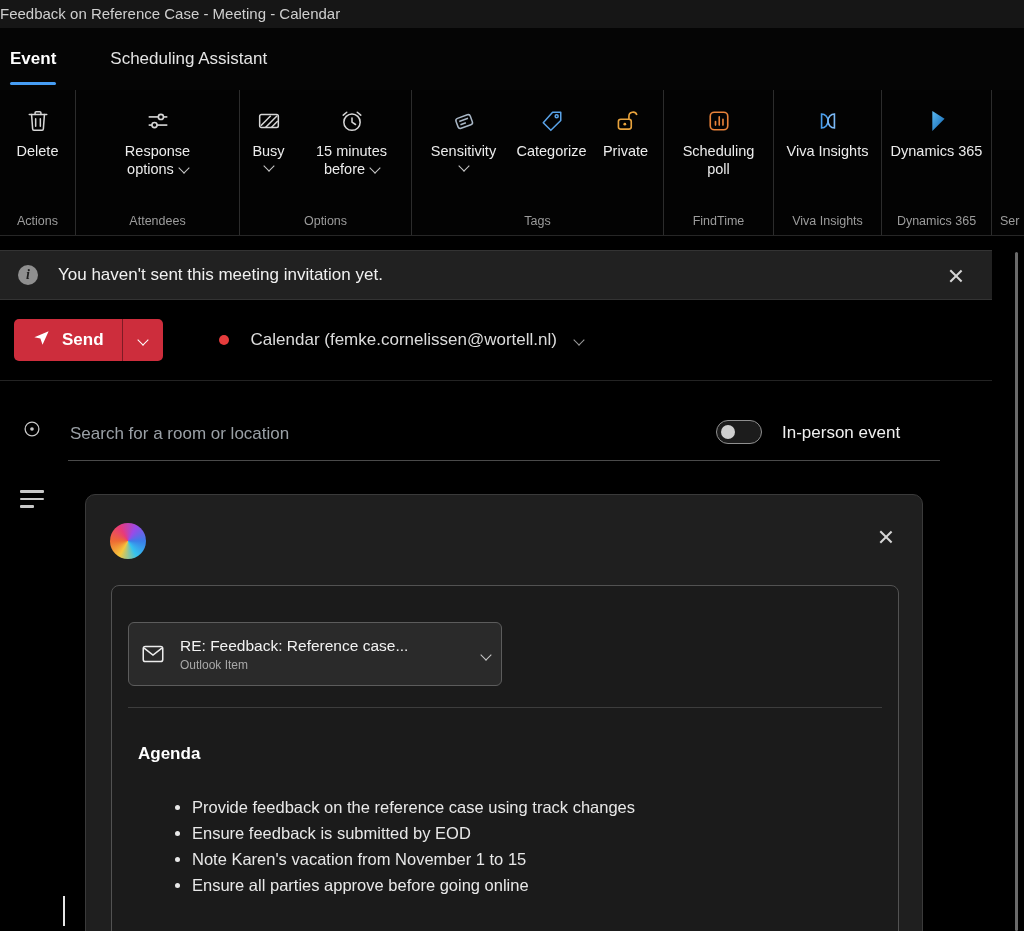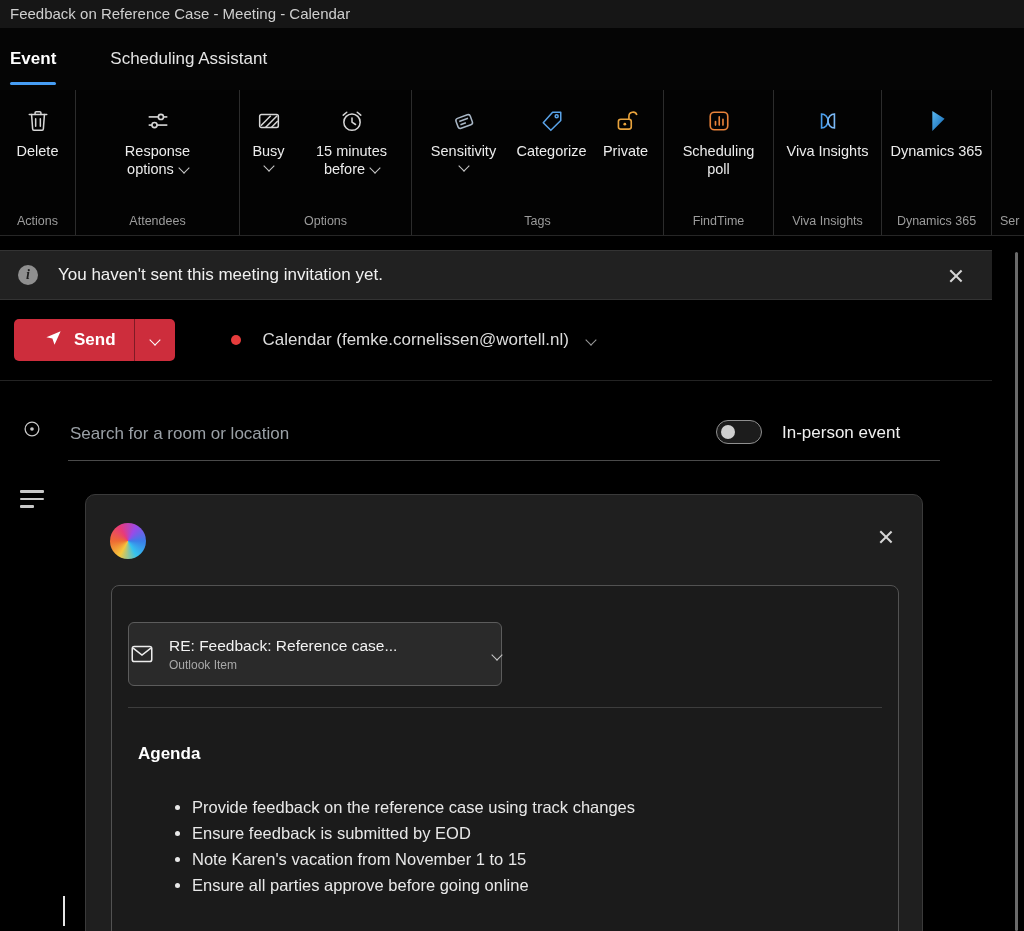--- a/index.html
+++ b/index.html
@@ -1,21 +1,21 @@
 <!DOCTYPE html>
 <html><head>
 <meta charset="utf-8">
 <style>
   html,body{margin:0;padding:0;background:#000;}
   #page{position:relative;width:1024px;height:931px;background:#000;overflow:hidden;
         font-family:"Liberation Sans","DejaVu Sans",sans-serif;color:#eee;}
 
   
   .titlebar{position:absolute;left:0;top:0;width:100%;height:28px;background:#161616;
-            color:#cfcfcf;font-size:15px;line-height:28px;padding-left:10px;box-sizing:border-box;}
+            color:#cfcfcf;font-size:15px;line-height:28px;padding-left:0;box-sizing:border-box;}
 
   
   .tabrow{position:absolute;left:0;top:28px;width:100%;height:62px;background:#050505;
           display:flex;align-items:center;}
   .tab{position:relative;height:100%;display:flex;align-items:center;padding:0 10px;
        font-size:17px;color:#e4e4e4;cursor:default;}
   .tab.active{color:#fff;font-weight:bold;}
   .tab.active::after{content:"";position:absolute;left:10px;right:10px;bottom:5px;height:3px;
                      border-radius:2px;background:#479ef5;}
   .tab.second{margin-left:34px;}
@@ -57,21 +57,21 @@
                margin-left:18px;flex:none;}
   .info-circle::after{content:"i";position:absolute;left:0;top:0;width:100%;height:100%;
         display:flex;align-items:center;justify-content:center;color:#1d1d1d;
         font:italic bold 14px "Liberation Serif",serif;}
   .notice-text{margin-left:20px;font-size:17px;color:#f0f0f0;}
   .notice-close{position:absolute;right:28px;top:17px;}
 
   
   .send-row{position:absolute;left:0;top:300px;width:992px;height:80px;display:flex;align-items:center;}
   .send-btn{margin-left:14px;height:42px;border-radius:5px;background:#cd2d3c;display:flex;
-            align-items:stretch;color:#fff;overflow:hidden;flex:none;padding-left:12px;}
+            align-items:stretch;color:#fff;overflow:hidden;flex:none;}
   .send-main{display:flex;align-items:center;gap:11px;padding:0 18px;font-size:17px;font-weight:bold;}
   .send-sep{width:1px;background:rgba(0,0,0,0.38);}
   .send-caret{width:40px;display:flex;align-items:center;justify-content:center;}
   .presence-dot{width:10px;height:10px;border-radius:50%;background:#e63c3c;margin-left:56px;flex:none;}
   .from-label{margin-left:22px;font-size:17px;color:#dcdcdc;display:flex;align-items:center;gap:18px;}
 
   .sep1{position:absolute;left:0;top:380px;width:992px;height:1px;background:#232323;}
 
   
   .loc-row{position:absolute;left:0;top:400px;width:992px;height:66px;}
@@ -93,21 +93,21 @@
   
   .copilot-card{position:absolute;left:85px;top:494px;width:838px;height:480px;background:#1f1f1f;
                 border:1px solid #3a3a3a;border-radius:10px;box-sizing:border-box;overflow:hidden;}
   .copilot-logo{position:absolute;left:24px;top:28px;width:36px;height:36px;border-radius:50%;
         background:conic-gradient(from 210deg,#f6c83c,#ef6a33,#e83a7a,#9a4ae8,#3a7de8,#35c3ef,#f6c83c);}
   .copilot-close{position:absolute;right:28px;top:34px;}
   .copilot-inner{position:absolute;left:25px;top:90px;width:788px;height:380px;border:1px solid #525252;
                  border-radius:8px;box-sizing:border-box;background:#1b1b1b;}
   .attach-chip{position:absolute;left:16px;top:36px;width:374px;height:64px;background:#2a2a2a;
                border:1px solid #5c5c5c;border-radius:6px;display:flex;align-items:center;
-               box-sizing:border-box;padding:0 0;}
+               box-sizing:border-box;padding:0 11px;}
   .attach-icon{flex:none;margin-right:14px;display:flex;align-items:center;}
   .attach-text{flex:1;display:flex;flex-direction:column;min-width:0;}
   .attach-title{font-size:15.5px;color:#f2f2f2;white-space:nowrap;overflow:hidden;}
   .attach-sub{font-size:12px;color:#a8a8a8;margin-top:3px;}
   .attach-chev{flex:none;margin-left:8px;}
   .copilot-divider{position:absolute;left:16px;right:16px;top:121px;height:1px;background:#3d3d3d;}
   .agenda-heading{position:absolute;left:26px;top:158px;font-size:17px;font-weight:bold;color:#fff;}
   .agenda-list{position:absolute;left:52px;top:208px;margin:0;padding-left:28px;color:#e8e8e8;
                font-size:16.5px;line-height:26px;}
   .agenda-list li{margin:0;}

